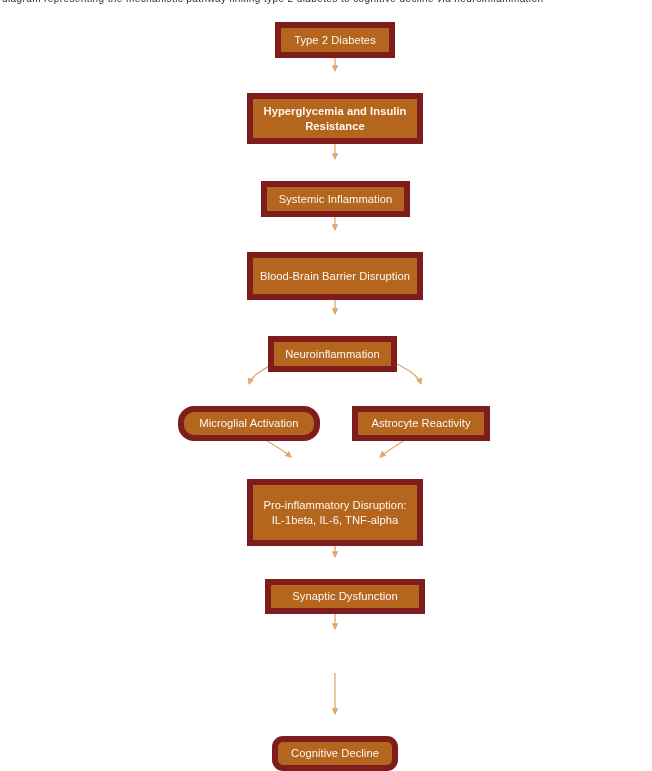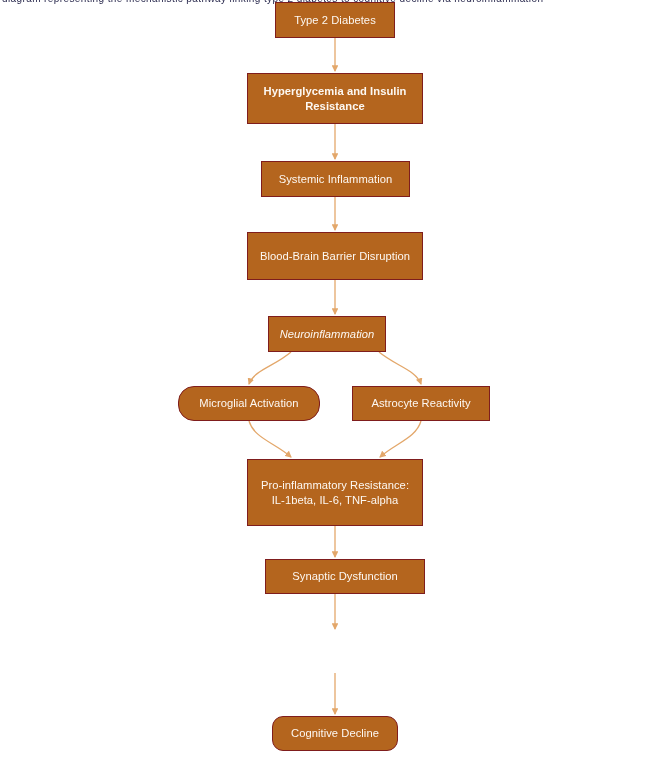--- a/index.html
+++ b/index.html
@@ -22,31 +22,32 @@
     left: 0;
     top: 0;
     width: 652px;
     height: 771px;
     pointer-events: none;
   }
   .node {
     position: absolute;
     box-sizing: border-box;
     background: #b4651e;
-    border: 1px solid #7f1d1d;
+    border: 6px solid #7f1d1d;
     color: #fdf8f2;
     font-size: 11.2px;
     line-height: 15px;
     letter-spacing: 0.05px;
     display: flex;
     align-items: center;
     justify-content: center;
     text-align: center;
     padding: 2px 6px;
     z-index: 2;
+    margin-top: 20px;
   }
   .node-label {
     display: block;
     width: 100%;
   }
   #top-clip {
     position: absolute;
     left: 0;
     top: 0;
     width: 652px;
@@ -103,34 +104,34 @@
   </div>
 
   <div class="node" style="left:261px; top:161px; width:149px; height:36px;">
     <span class="node-label">Systemic Inflammation</span>
   </div>
 
   <div class="node" style="left:247px; top:232px; width:176px; height:48px;">
     <span class="node-label">Blood-Brain Barrier Disruption</span>
   </div>
 
-  <div class="node" style="left:268px; top:316px; width:118px; height:36px;font-style:italic;">
+  <div class="node" style="left:268px; top:316px; width:129px; height:36px;">
     <span class="node-label">Neuroinflammation</span>
   </div>
 
   <div class="node" style="left:178px; top:386px; width:142px; height:35px;border-radius:16px;">
     <span class="node-label">Microglial Activation</span>
   </div>
 
   <div class="node" style="left:352px; top:386px; width:138px; height:35px;">
     <span class="node-label">Astrocyte Reactivity</span>
   </div>
 
   <div class="node" style="left:247px; top:459px; width:176px; height:67px;">
-    <span class="node-label">Pro-inflammatory Resistance: IL-1beta, IL-6, TNF-alpha</span>
+    <span class="node-label">Pro-inflammatory Disruption: IL-1beta, IL-6, TNF-alpha</span>
   </div>
 
   <div class="node" style="left:265px; top:559px; width:160px; height:35px;">
     <span class="node-label">Synaptic Dysfunction</span>
   </div>
 
 
   <div class="node" style="left:272px; top:716px; width:126px; height:35px;border-radius:11px;">
     <span class="node-label">Cognitive Decline</span>
   </div>

